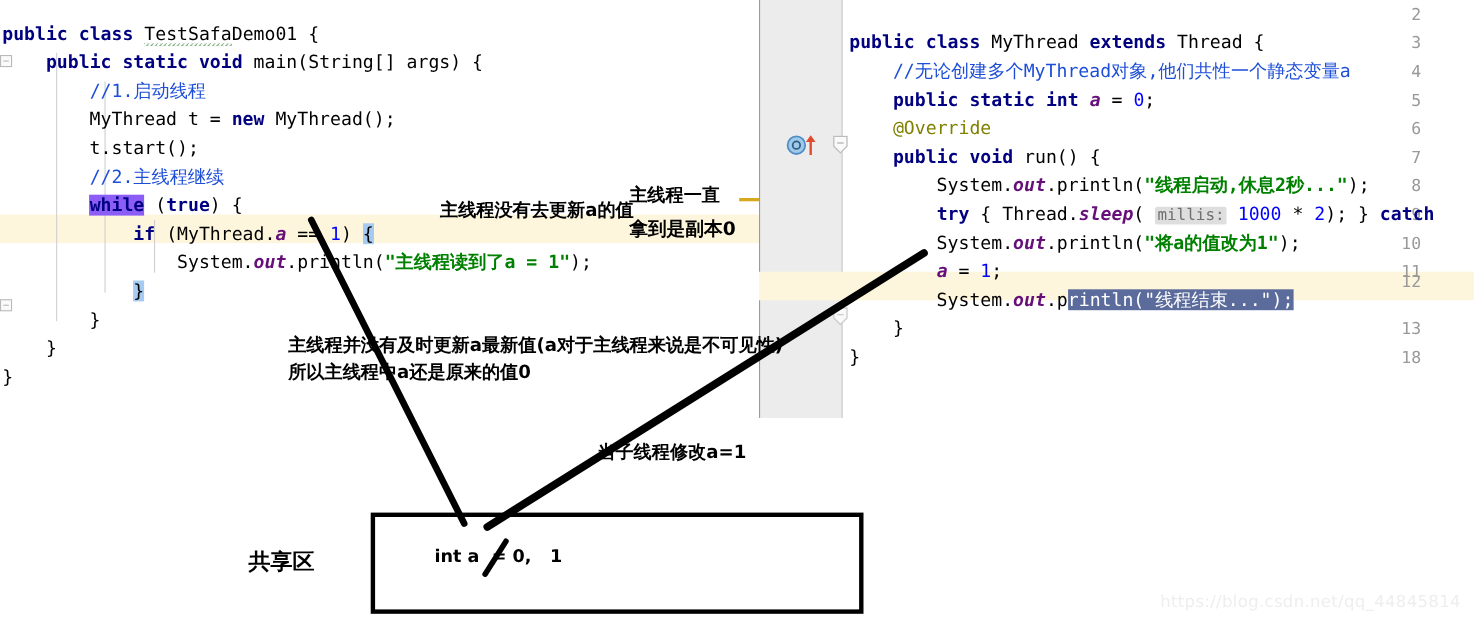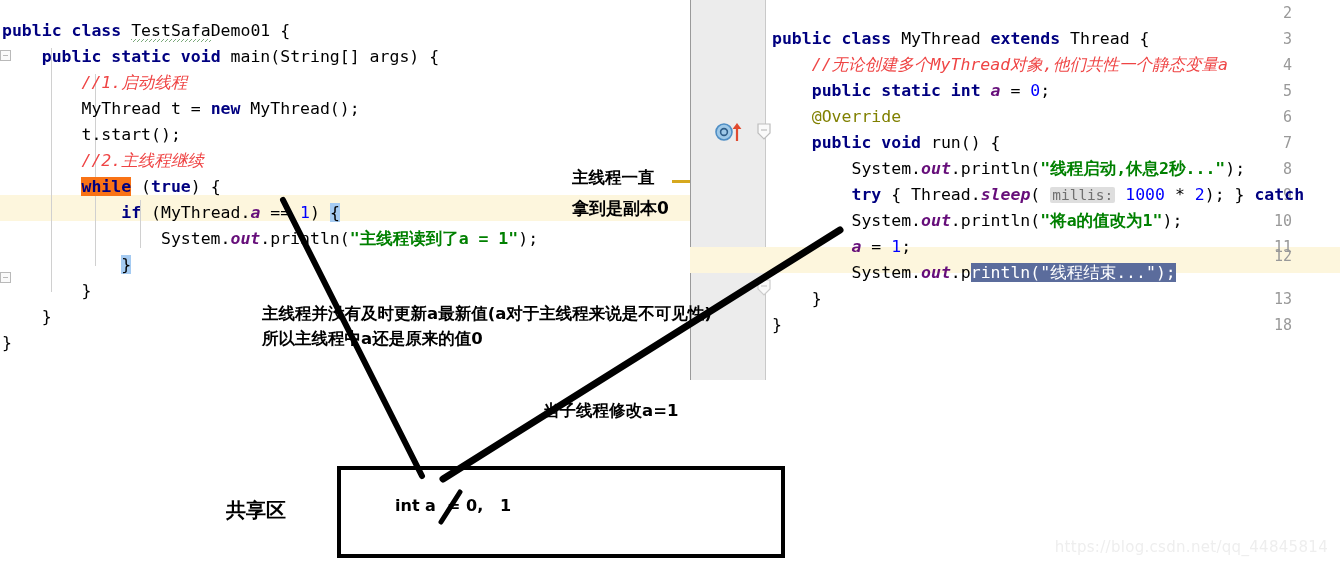--- a/index.html
+++ b/index.html
@@ -42,26 +42,26 @@
     font-family:"DejaVu Sans Mono","Liberation Mono",monospace;
     font-size:15px;line-height:26px;height:26px;color:#999999;
   }
   #right-editor{position:absolute;left:82px;top:0;width:560px;}
 
   
   .kw{color:#000080;font-weight:bold;}
   .id{color:#000000;}
   .str{color:#008000;font-weight:bold;}
   .num{color:#0000ff;}
-  .cmt{color:#ef4444;font-style:italic;}
+  .cmt{color:#1d4ed8;}
   .fld{color:#660e7a;font-style:italic;font-weight:bold;}
   .ann{color:#808000;}
   .op{color:#000000;}
   .hint{background:#dedede;color:#707070;font-size:14.5px;padding:0 2px;border-radius:2px;}
-  .kwhl{background:#f97316;}
+  .kwhl{background:#8b5cf6;}
   .brhl{background:#a5cbf2;}
   .sel{background:#5b6c9c;color:#ffffff;}
   .squiggle{
     background-image:repeating-linear-gradient(135deg,#7aa87a 0 1px,transparent 1px 3px);
     background-repeat:repeat-x;background-position:0 100%;background-size:4px 3px;
     padding-bottom:2px;
   }
 
   
   .rowhl{position:absolute;background:#fdf6dd;}
@@ -167,20 +167,21 @@
       <path d="M5 7 H11" stroke="#bdbdbd" stroke-width="1.2"></path>
     </svg>
     <svg id="fold-arrow-13" viewBox="0 0 16 18">
       <path d="M2 1 H14 V10 L8 16 L2 10 Z" fill="#fafafa" stroke="#cccccc" stroke-width="1.2"></path>
       <path d="M5 7 H11" stroke="#cccccc" stroke-width="1.2"></path>
     </svg>
 
     <div id="right-editor" class="editor" style="left:82px;top:0;"><div class="code-line"><span class="op"></span></div><div class="code-line"><span class="kw">public</span><span class="op"> </span><span class="kw">class</span><span class="id"> MyThread </span><span class="kw">extends</span><span class="id"> Thread {</span></div><div class="code-line"><span class="op">    </span><span class="cmt">//无论创建多个MyThread对象,他们共性一个静态变量a</span></div><div class="code-line"><span class="op">    </span><span class="kw">public</span><span class="op"> </span><span class="kw">static</span><span class="op"> </span><span class="kw">int</span><span class="op"> </span><span class="fld">a</span><span class="id"> = </span><span class="num">0</span><span class="id">;</span></div><div class="code-line"><span class="op">    </span><span class="ann">@Override</span></div><div class="code-line"><span class="op">    </span><span class="kw">public</span><span class="op"> </span><span class="kw">void</span><span class="id"> run() {</span></div><div class="code-line"><span class="id">        System.</span><span class="fld">out</span><span class="id">.println(</span><span class="str">"线程启动,休息2秒..."</span><span class="id">);</span></div><div class="code-line"><span class="op">        </span><span class="kw">try</span><span class="id"> { Thread.</span><span class="fld">sleep</span><span class="id">( </span><span class="hint">millis:</span><span class="id"> </span><span class="num">1000</span><span class="id"> * </span><span class="num">2</span><span class="id">); } </span><span class="kw">catch</span></div><div class="code-line"><span class="id">        System.</span><span class="fld">out</span><span class="id">.println(</span><span class="str">"将a的值改为1"</span><span class="id">);</span></div><div class="code-line"><span class="op">        </span><span class="fld">a</span><span class="id"> = </span><span class="num">1</span><span class="id">;</span></div><div class="code-line"><span class="id">        System.</span><span class="fld">out</span><span class="id">.p</span><span class="sel">rintln("线程结束...");</span></div><div class="code-line"><span class="id">    }</span></div><div class="code-line"><span class="id">}</span></div></div>
   </div>
 
+  <div class="anno" id="anno-1">主线程没有去更新a的值</div>
   <div class="anno" id="anno-2a">主线程一直</div>
   <div class="anno" id="anno-2b">拿到是副本0</div>
   <div class="anno" id="anno-3a">主线程并没有及时更新a最新值(a对于主线程来说是不可见性)</div>
   <div class="anno" id="anno-3b">所以主线程中a还是原来的值0</div>
   <div class="anno" id="anno-4">当子线程修改a=1</div>
   <div class="anno" id="anno-share">共享区</div>
 
   <div id="share-box"></div>
   <div id="share-box-text">int a  = 0,   1</div>
 

